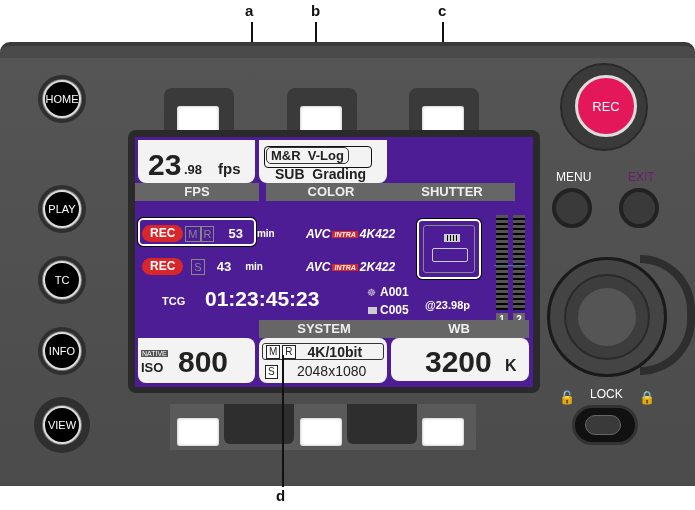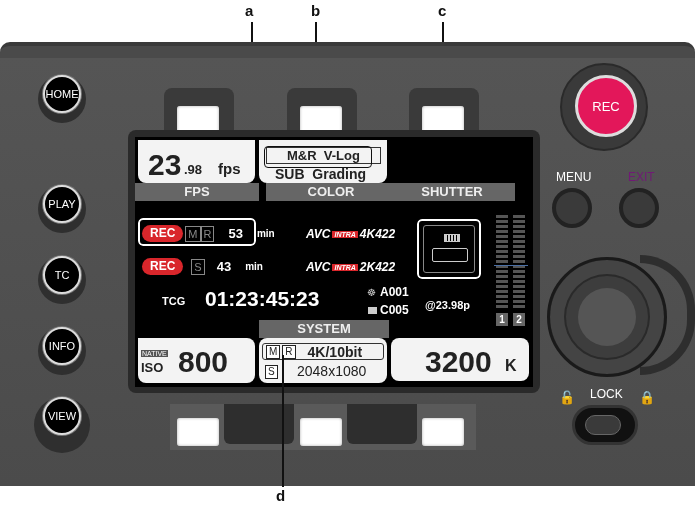--- a/index.html
+++ b/index.html
@@ -1,26 +1,26 @@
 <!DOCTYPE html>
 <html><head>
 <meta charset="utf-8">
 <style>
 *{box-sizing:border-box;margin:0;padding:0}
 body{width:695px;height:510px;background:#fff;position:relative;overflow:hidden;font-family:"Liberation Sans",sans-serif}
 .callout{position:absolute;font-weight:bold;font-size:15px;color:#111;font-family:"Liberation Sans",sans-serif}
 .cline{position:absolute;width:2px;background:#111}
 .panel{position:absolute;left:0;top:42px;width:695px;height:440px;background:#4a4a4a;border-radius:10px 10px 0 0;border-top:4px solid #3a3a3a}
 .panel-inner{position:absolute;left:0;top:12px;width:695px;height:428px;background:linear-gradient(#555,#4b4b4b)}
-.rbtn{position:absolute;width:48px;height:48px;border-radius:50%;background:#2f2f2f;display:flex;justify-content:center}
+.rbtn{position:absolute;width:48px;height:48px;border-radius:50%;background:#2f2f2f;display:flex;align-items:center;justify-content:center}
 .rbtn .in{width:38px;height:38px;border-radius:50%;background:#000;border:2px solid #ddd;color:#fff;font-size:11px;display:flex;align-items:center;justify-content:center;box-shadow:0 0 0 1px #777}
 .fbtn{position:absolute;width:42px;height:28px;background:#fff;border-radius:3px;box-shadow:inset 0 0 3px #aaa}
 .fhouse{position:absolute;width:70px;height:60px;background:#3a3a3a;border-radius:8px 8px 0 0}
 .screen-frame{position:absolute;left:128px;top:130px;width:412px;height:263px;background:#2a2a2a;border-radius:8px}
-.screen{position:absolute;left:135px;top:137px;width:398px;height:250px;background:#000000;overflow:hidden}
+.screen{position:absolute;left:135px;top:137px;width:398px;height:250px;background:#4c1d95;overflow:hidden}
 .card{position:absolute;background:#f3f3f3;border-radius:0 0 8px 8px;color:#222}
 .lbl{position:absolute;height:18px;background:#666;color:#eee;font-weight:bold;font-size:13px;text-align:center;line-height:18px}
 .rec-pill{display:inline-block;background:#d9262b;color:#fff;font-weight:bold;font-size:12px;border-radius:10px;padding:0 8px;line-height:17px}
 .sbox{display:inline-block;border:1px solid #888;color:#888;font-size:11px;line-height:14px;padding:0 2px;margin-left:2px}
 .whitebox{display:inline-block;border:1px solid #222;font-size:10px;line-height:12px;padding:0 2px;background:#fff;color:#222}
 .meter{position:absolute;width:12px;height:95px;background:repeating-linear-gradient(#555 0,#555 3px,#000 3px,#000 5px)}
 .mnum{position:absolute;width:12px;height:13px;background:#666;color:#fff;font-size:10px;font-weight:bold;text-align:center;line-height:13px}
 </style>
 </head>
 <body>
@@ -92,21 +92,21 @@
 <div class="screen">
 
   <div class="card" style="left:3px;top:3px;width:117px;height:43px">
     <span style="position:absolute;left:10px;top:8px;font-size:30px;font-weight:bold">23</span>
     <span style="position:absolute;left:46px;top:22px;font-size:13px;font-weight:bold">.98</span>
     <span style="position:absolute;left:80px;top:20px;font-size:15px;font-weight:bold">fps</span>
   </div>
   <div class="lbl" style="left:0;top:46px;width:124px">FPS</div>
 
   <div class="card" style="left:124px;top:3px;width:128px;height:43px">
-    <div style="position:absolute;left:7px;top:7px;border:1px solid #333;border-radius:0;padding:0 20px;font-size:13px;font-weight:bold;white-space:pre;background:#f3f3f3">M&amp;R  V-Log</div>
+    <div style="position:absolute;left:7px;top:7px;border:1px solid #333;border-radius:5px;padding:0 4px;font-size:13px;font-weight:bold;white-space:pre;background:#f3f3f3">M&amp;R  V-Log</div>
     <div style="position:absolute;left:16px;top:26px;font-size:14px;font-weight:bold;white-space:pre">SUB  Grading</div>
   </div>
   <div class="lbl" style="left:131px;top:46px;width:130px">COLOR</div>
 
   <div class="lbl" style="left:254px;top:46px;width:126px">SHUTTER</div>
 
   <div style="position:absolute;left:3px;top:81px;width:118px;height:28px;border:2px solid #fff;border-radius:5px;outline:1px solid #000"></div>
   <div style="position:absolute;left:7px;top:88px;display:flex;align-items:center;color:#fff">
     <span class="rec-pill">REC</span>
     <span class="sbox">M</span>
@@ -163,20 +163,21 @@
   <div class="card" style="left:124px;top:201px;width:128px;height:45px;border-radius:8px">
     <div style="position:absolute;left:3px;top:5px;width:122px;height:17px;border:1px solid #333;border-radius:3px;display:flex;align-items:center;padding-left:3px">
       <span class="whitebox">M</span>
       <span class="whitebox" style="margin-left:2px">R</span>
       <span style="margin-left:12px;font-size:14px;font-weight:bold">4K/10bit</span>
     </div>
     <span class="whitebox" style="position:absolute;left:6px;top:27px">S</span>
     <span style="position:absolute;left:38px;top:25px;font-size:14px;font-weight:normal">2048x1080</span>
   </div>
 
+  <div class="lbl" style="left:254px;top:183px;width:140px">WB</div>
   <div class="card" style="left:256px;top:201px;width:138px;height:43px;border-radius:8px">
     <span style="position:absolute;left:34px;top:7px;font-size:30px;font-weight:bold">3200</span>
     <span style="position:absolute;left:114px;top:19px;font-size:16px;font-weight:bold">K</span>
   </div>
 </div>
 
 <div style="position:absolute;left:264px;top:146px;width:108px;height:22px;border:1px solid #111;border-radius:4px;pointer-events:none"></div>
 <div class="cline" style="left:282px;top:355px;height:132px"></div>
 <div class="callout" style="left:276px;top:487px">d</div>
 

